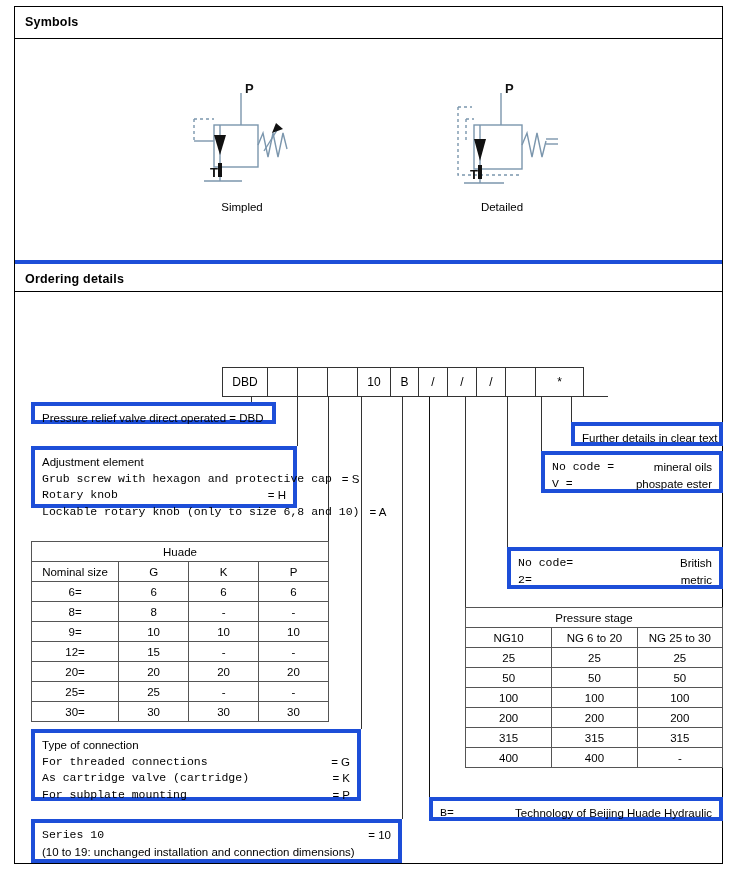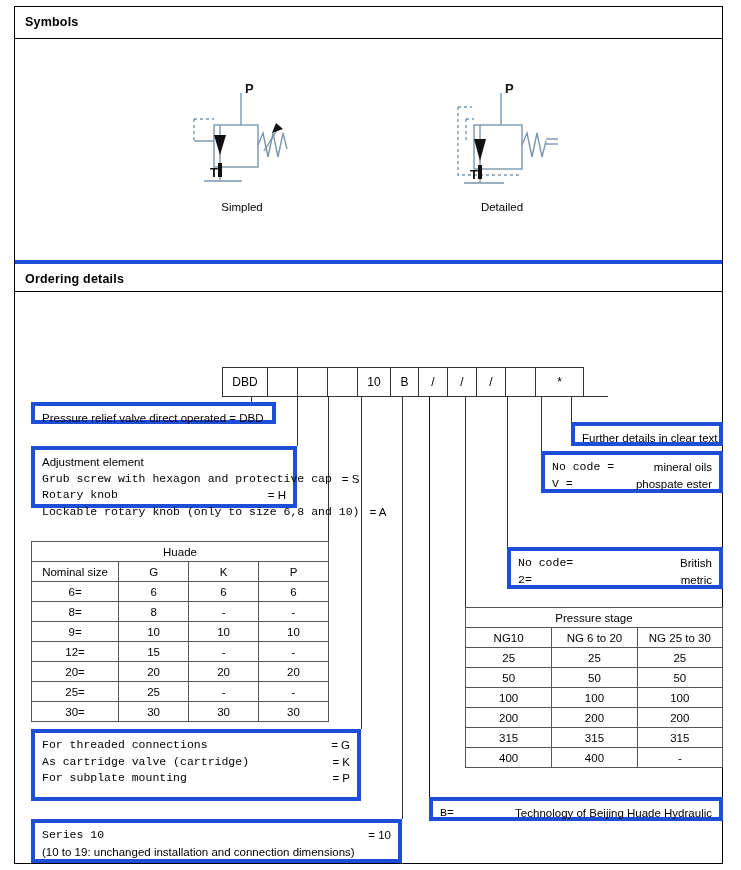--- a/index.html
+++ b/index.html
@@ -358,20 +358,21 @@
       <tr>
         <td>30=</td>
         <td>30</td>
         <td>30</td>
         <td>30</td>
       </tr>
     </tbody>
       </table>
 
     <div class="box" id="box-connection">
+      <div class="plain">Type of connection</div>
       <div class="line">
         <span class="lbl">For threaded connections</span>
         <span class="val">= G</span>
       </div>
       <div class="line">
         <span class="lbl">As cartridge valve (cartridge)</span>
         <span class="val">= K</span>
       </div>
       <div class="line">
         <span class="lbl">For subplate mounting</span>

